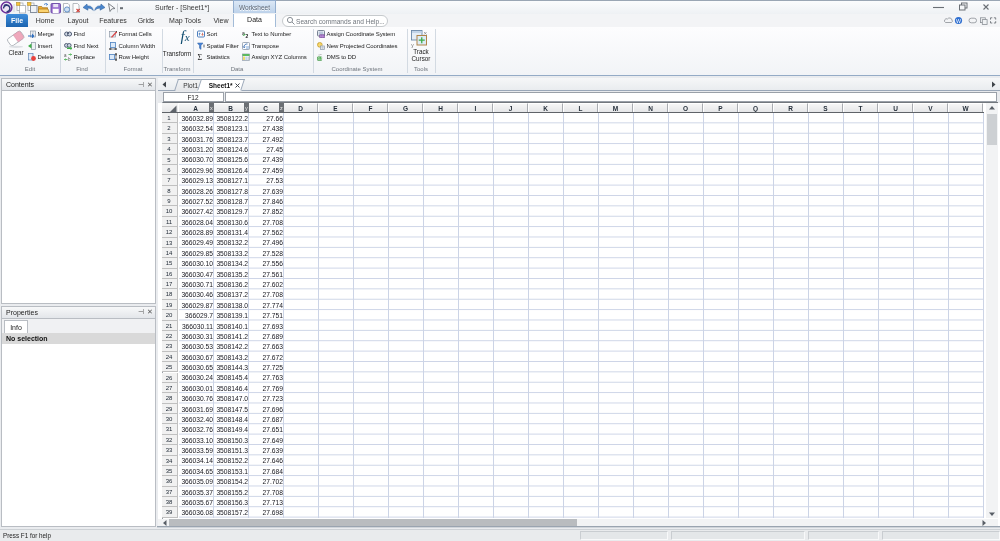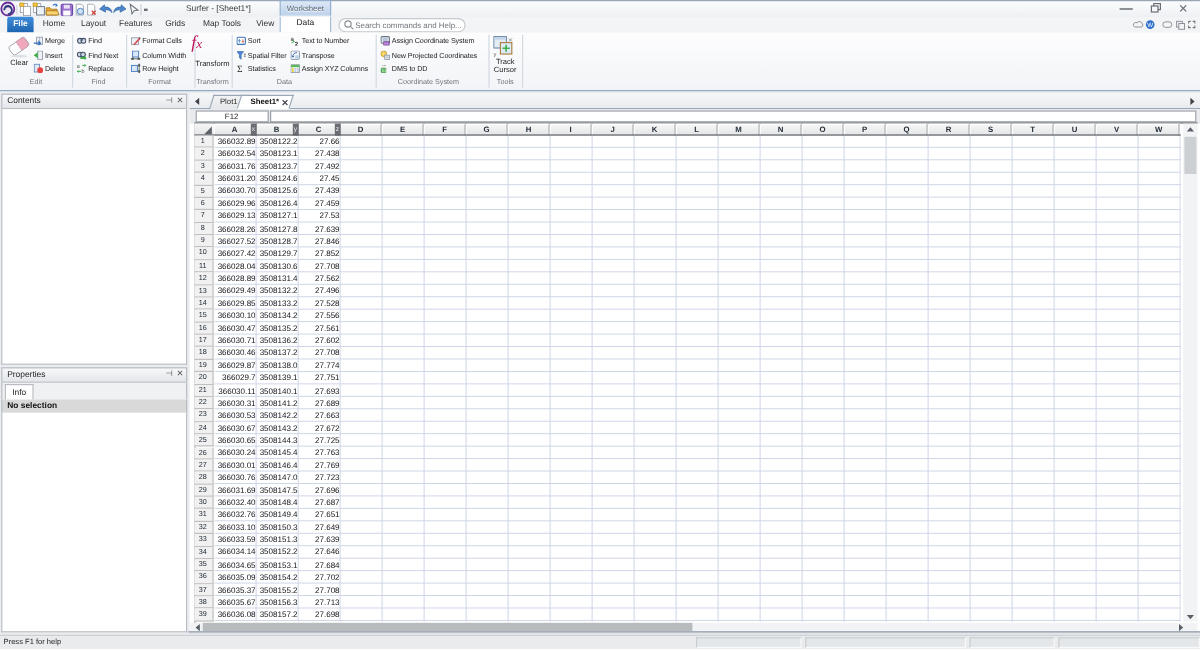--- a/index.html
+++ b/index.html
@@ -219,21 +219,21 @@
       </svg></span>Format Cells</div>
 <div class="sbtn" style="left:109px;top:41.5px"><span class="ic"><svg width="8" height="8">
         <rect x="1.5" y="0.5" width="5" height="5" fill="#dbe9f8" stroke="#4a7fc0" stroke-width="0.8"></rect>
         <path d="M0 7 l2 -1 v2 z M8 7 l-2 -1 v2 z M2 7 h4" stroke="#555" stroke-width="0.7" fill="#555"></path>
       </svg></span>Column Width</div>
 <div class="sbtn" style="left:109px;top:53.0px"><span class="ic"><svg width="8" height="8">
         <rect x="0.5" y="1.5" width="5" height="5" fill="#dbe9f8" stroke="#4a7fc0" stroke-width="0.8"></rect>
         <path d="M7 0 l-1 2 h2 z M7 8 l-1 -2 h2 z M7 2 v4" stroke="#555" stroke-width="0.7" fill="#555"></path>
       </svg></span>Row Height</div>
 <div class="glabel" style="left:103px;top:66px;width:60px">Format</div>
-<div class="abs" style="left:154px;top:28px;width:20px;height:18px;font-family:'Liberation Serif',serif;font-style:italic;font-size:15px;color:#be185d;text-align:center">f<span style="font-size:11px">x</span></div>
+<div class="abs" style="left:175px;top:28px;width:20px;height:18px;font-family:'Liberation Serif',serif;font-style:italic;font-size:15px;color:#0c4a6e;text-align:center">f<span style="font-size:11px">x</span></div>
 <div class="bigtxt" style="left:160px;top:49.5px;width:34px">Transform</div>
 <div class="glabel" style="left:147px;top:66px;width:60px">Transform</div>
 <div class="sbtn" style="left:197px;top:30.0px"><span class="ic"><svg width="8" height="8">
         <rect x="0.5" y="1" width="7" height="6" rx="1" fill="#fdfdfe" stroke="#3a72b8" stroke-width="0.9"></rect>
         <path d="M2.5 5.5 v-2.5 m-0.9 0.9 l0.9 -0.9 l0.9 0.9" stroke="#3a72b8" stroke-width="0.7" fill="none"></path>
         <path d="M5.5 2.8 v2.5 m-0.9 -0.9 l0.9 0.9 l0.9 -0.9" stroke="#c44a3a" stroke-width="0.7" fill="none"></path>
       </svg></span>Sort</div>
 <div class="sbtn" style="left:197px;top:41.5px"><span class="ic"><svg width="8" height="8">
         <path d="M0.5 1 h5.5 l-2 2.6 v3.8 l-1.5 -1.2 v-2.6 z" fill="#4a86d8" stroke="#2f5fa0" stroke-width="0.5"></path>
         <path d="M6.2 3.2 h1.6 m-1.6 1.6 h1.6" stroke="#555" stroke-width="0.8"></path>

